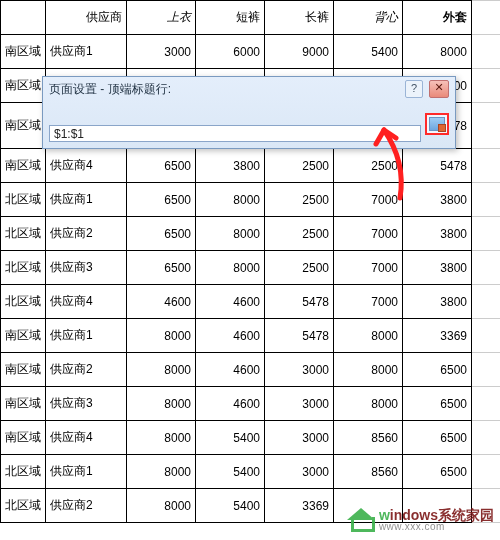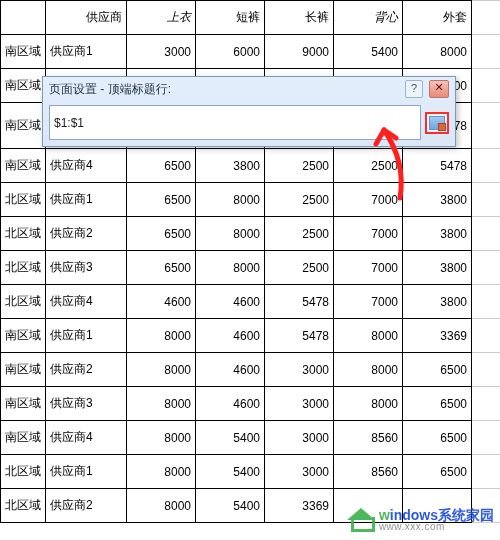--- a/index.html
+++ b/index.html
@@ -78,28 +78,29 @@
     color: #5a1a10;
   }
   .dlg-body {
     display: flex;
     align-items: center;
     padding: 4px 6px 6px 6px;
     gap: 4px;
   }
   .dlg-input {
     flex: 1;
-    height: 35px;
+    height: 17px;
     border: 1px solid #8aa5c9;
     background: #fff;
     padding: 0 4px;
     font-family: inherit;
     font-size: 12px;
     color: #222;
     box-sizing: border-box;
+    margin-top: 20px;
   }
   .dlg-pick {
     width: 24px;
     height: 22px;
     border: 2px solid #ff2a2a;
     background: #f2f6fd;
     display: flex;
     align-items: center;
     justify-content: center;
     box-sizing: border-box;
@@ -152,36 +153,36 @@
     content:"";
     position:absolute; left:0; top:0;
     width:0;height:0;
     border-left:14px solid transparent;
     border-right:14px solid transparent;
     border-bottom:12px solid #3fb24f;
   }
   .wm .txt { line-height:1; }
   .wm .txt .a { font-size:14px; font-weight:bold; }
   .wm .txt .a .w { color:#3fb24f; }
-  .wm .txt .a .r { color:#1d4ed8;margin-top:40px; }
+  .wm .txt .a .r { color:#7f1d1d;margin-top:40px; }
   .wm .txt .b { font-size:10px; color:#888; letter-spacing:.5px;}
 </style>
 </head>
 <body>
 
 <table class="data">
   <thead>
     <tr>
       <th class="c-reg c-ext-h"></th>
       <th class="c-sup">供应商</th>
       <th class="c-num" style="text-align:center;font-style:italic;">上衣</th>
       <th class="c-num" style="text-align:left;">短裤</th>
       <th class="c-num" style="text-align:left;">长裤</th>
       <th class="c-num" style="text-align:left;font-style:italic;">背心</th>
-      <th class="c-num" style="text-align:right;">外套</th>
+      <th class="c-num" style="text-align:right;font-weight:bold;">外套</th>
       <th class="c-ext"></th>
     </tr>
   </thead>
   <tbody id="tbody">
       <tr>
         <td class="c-reg">南区域</td>
         <td class="c-sup">供应商1</td>
         <td class="c-num">3000</td>
         <td class="c-num">6000</td>
         <td class="c-num">9000</td>

